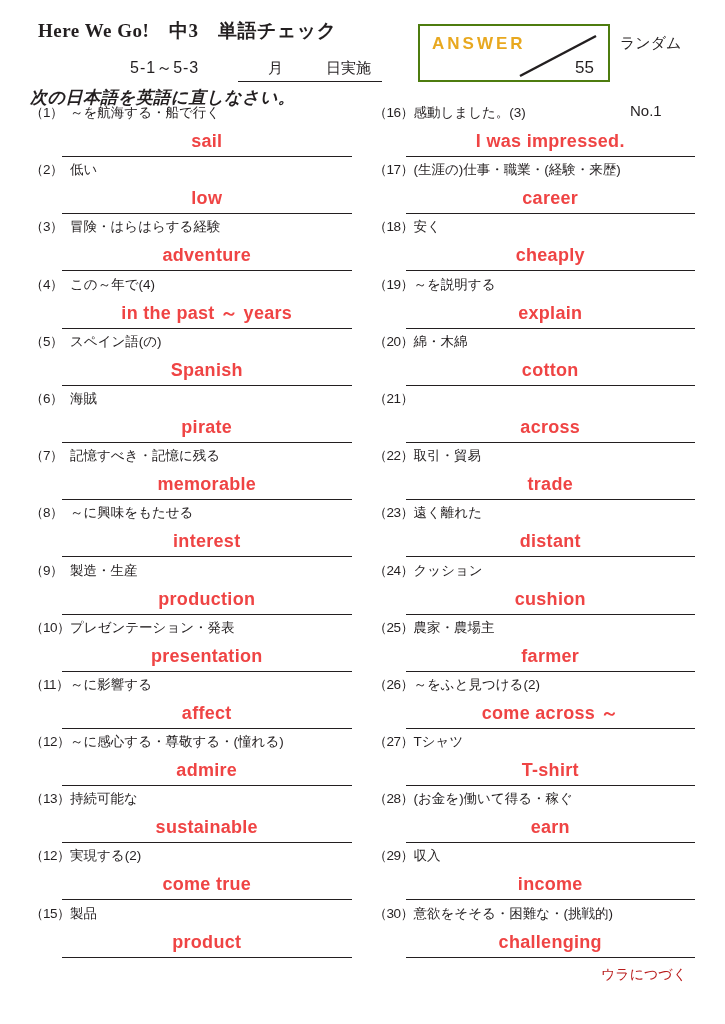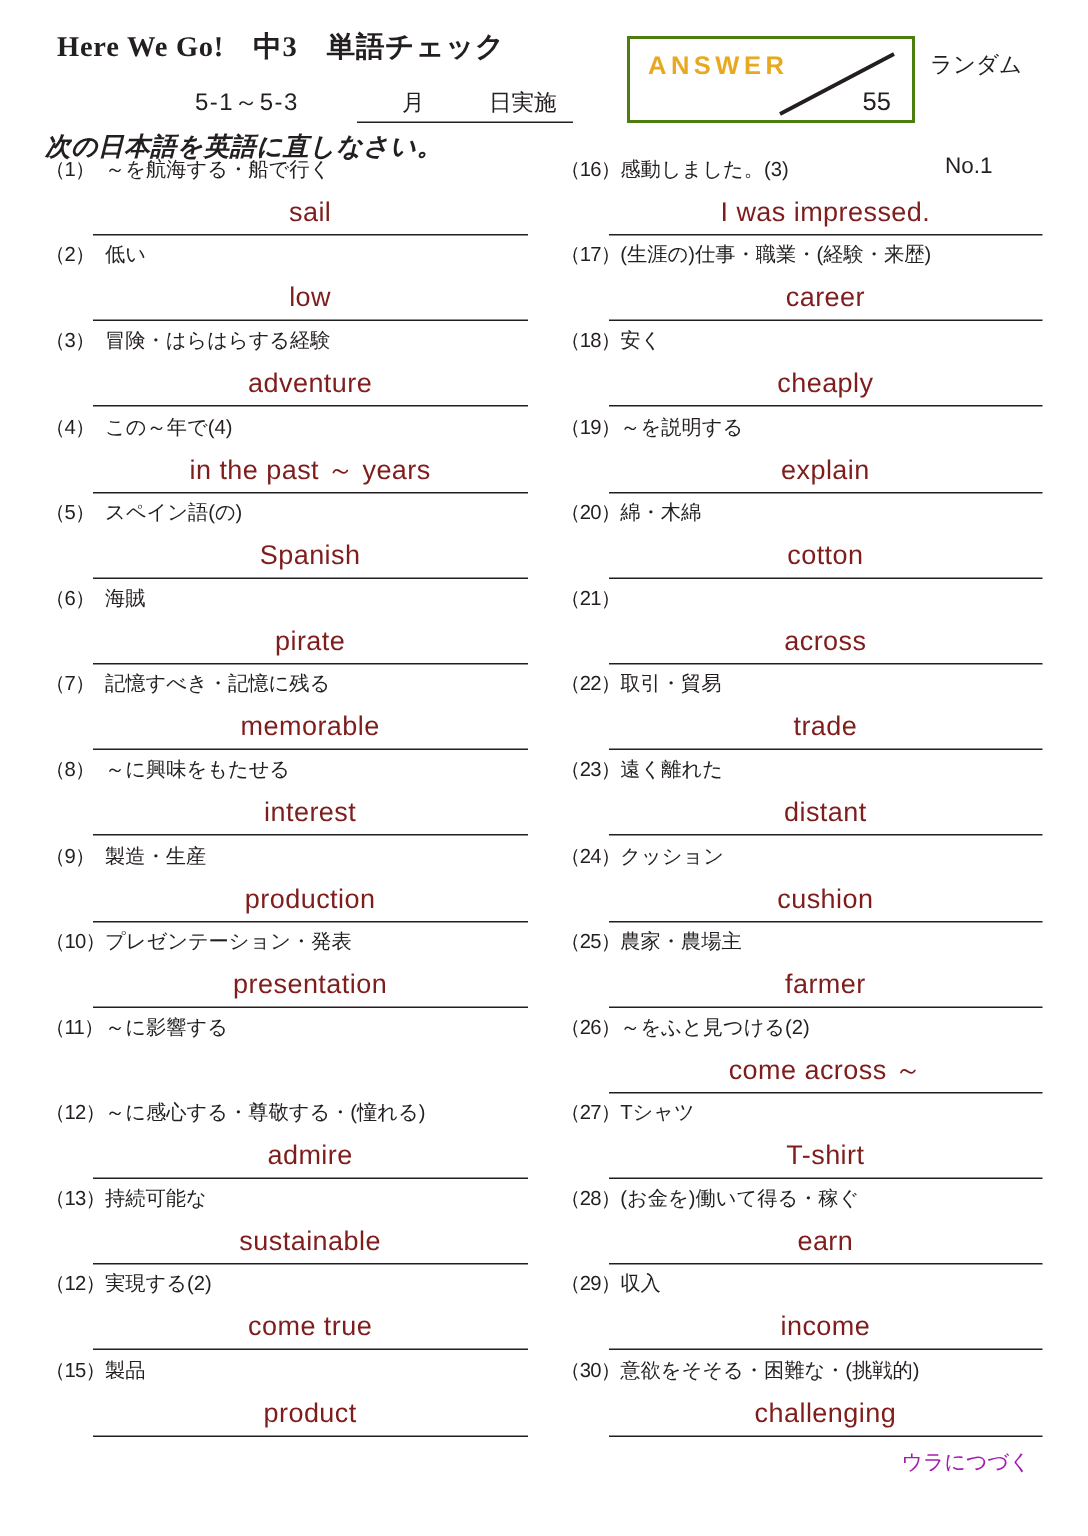--- a/index.html
+++ b/index.html
@@ -166,32 +166,32 @@
     left: 32px;
     right: 0;
     top: 22px;
     height: 31px;
     border-bottom: 1.4px solid #231f20;
     text-align: center;
   }
   .ans-text {
     display: block;
     font-family: "Liberation Sans", sans-serif;
-    font-weight: normal;
+    font-weight: bold;
     font-size: 18px;
-    color: #7f1d1d;
+    color: #ef4444;
     line-height: 31px;
     letter-spacing: 0.3px;
     white-space: nowrap;
   }
   .footnote {
     position: absolute;
     right: 38px;
     bottom: 40px;
-    color: #a21caf;
+    color: #b91c1c;
     font-size: 14px;
   }
 </style>
 </head>
 <body>
 
 <div class="page">
 
   <div class="header">
     <div class="title-row">
@@ -310,20 +310,23 @@
           </div>
         <div class="ans-row">
             <span class="ans-text">presentation</span>
           </div>
       </div>
       <div class="item">
         <div class="q-row">
             <span class="q-num">（11）</span>
             <span class="q-jp">～に影響する</span>
           </div>
+        <div class="ans-row">
+            <span class="ans-text">affect</span>
+          </div>
       </div>
       <div class="item">
         <div class="q-row">
             <span class="q-num">（12）</span>
             <span class="q-jp">～に感心する・尊敬する・(憧れる)</span>
           </div>
         <div class="ans-row">
             <span class="ans-text">admire</span>
           </div>
       </div>

